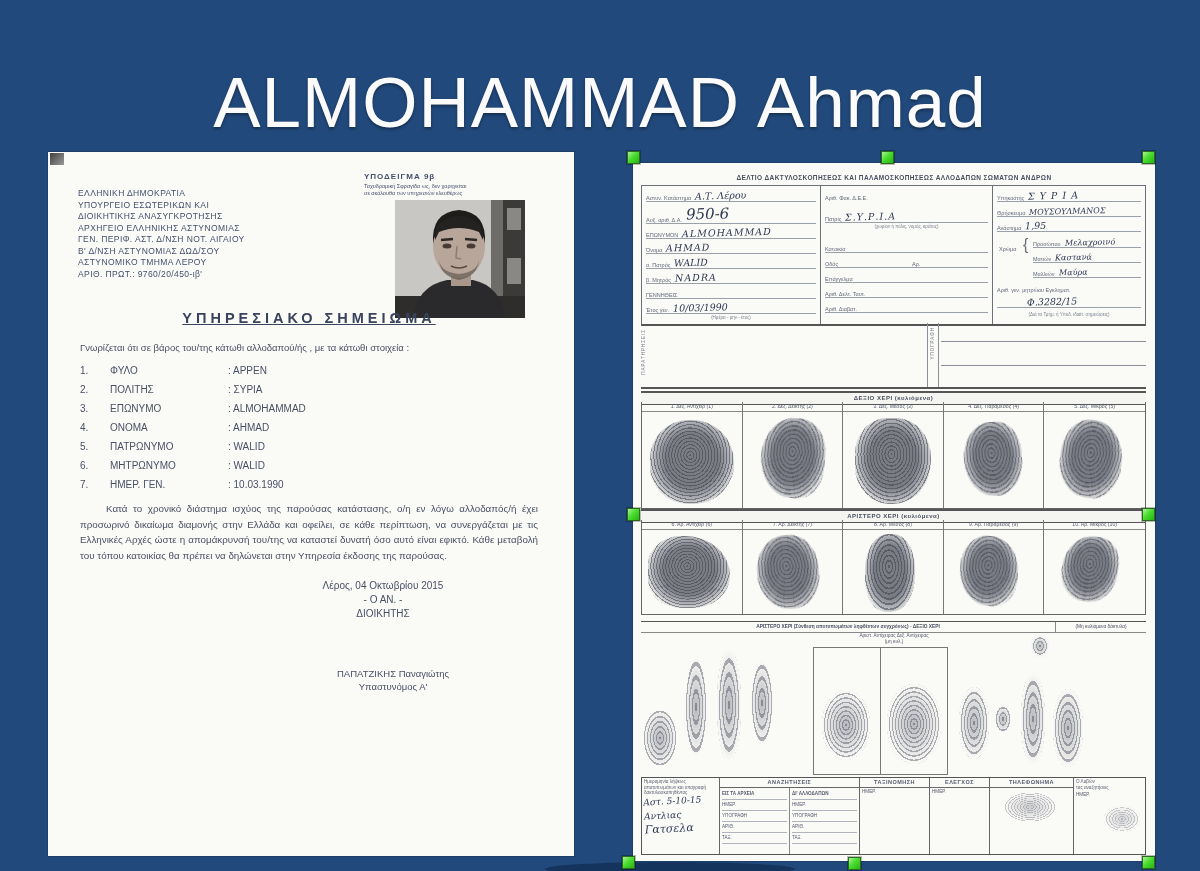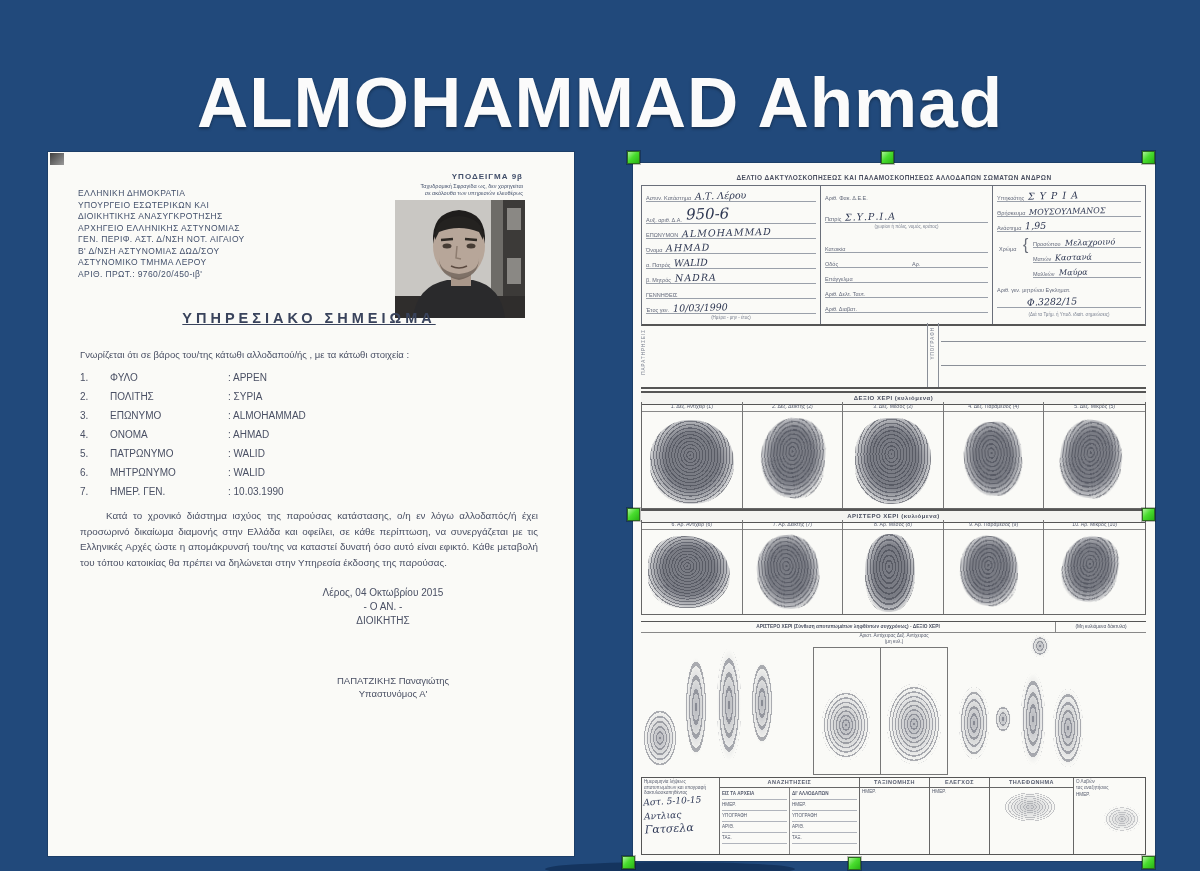--- a/index.html
+++ b/index.html
@@ -1,36 +1,36 @@
 <!DOCTYPE html>
 <html><head>
 <meta charset="utf-8">
 <style>
   html,body{margin:0;padding:0;background:#16345e;}
   .slide{position:relative;width:1200px;height:871px;background:#21497b;overflow:hidden;
          font-family:"Liberation Sans",sans-serif;}
   
   .slide-title{position:absolute;left:0;right:0;top:62px;text-align:center;color:#fbfbfb;
-    font-size:71px;font-weight:bold;letter-spacing:1px;
+    font-size:71px;font-weight:normal;letter-spacing:1px;
     text-shadow:0 2px 3px rgba(0,0,0,.35);}
   
   .page{position:absolute;background:#fafaf7;box-shadow:0 0 0 1px rgba(0,0,0,.15);}
   
   .page-left{left:48px;top:152px;width:526px;height:704px;color:#454c60;}
   .corner-notch{position:absolute;left:2px;top:1px;width:14px;height:12px;
     background:linear-gradient(135deg,#3f3f3f,#9a9a9a);}
   .letterhead{position:absolute;left:30px;top:36px;font-size:8.5px;line-height:11.5px;
     color:#43506b;letter-spacing:.4px;filter:blur(.2px);}
-  .stamp-block{position:absolute;left:295px;top:20px;width:180px;text-align:right;color:#43506b;}
+  .stamp-block{position:absolute;left:316px;top:20px;width:180px;text-align:left;color:#43506b;}
   .stamp-title{font-size:8px;font-weight:bold;letter-spacing:1px;}
   .stamp-note{font-size:5.5px;line-height:7px;margin-top:2px;filter:blur(.2px);}
   .photo{position:absolute;left:347px;top:48px;width:130px;height:118px;}
   .ld-body{position:absolute;left:32px;right:36px;top:158px;color:#4a5064;}
   .ld-title{text-align:center;font-size:14.5px;font-weight:bold;letter-spacing:4px;
-    text-decoration:underline;color:#39435c;margin-bottom:23px;}
+    text-decoration:underline;color:#39435c;margin-bottom:16px;}
   .ld-intro{font-size:9.5px;margin-bottom:8px;filter:blur(.15px);}
   .fl-row{display:flex;font-size:10px;line-height:19px;filter:blur(.15px);}
   .fl-row .n{width:30px;}
   .fl-row .l{width:118px;}
   .par{font-size:9.8px;line-height:15.5px;text-align:justify;text-indent:26px;
     margin:7px 0 0 0;filter:blur(.2px);}
   .par u{text-underline-offset:1px;}
   .date-block{margin:16px 60px 0 auto;width:190px;text-align:center;font-size:10px;
     line-height:14px;filter:blur(.2px);}
   .sign-block{margin:46px 40px 16px auto;width:210px;text-align:center;font-size:9.5px;

